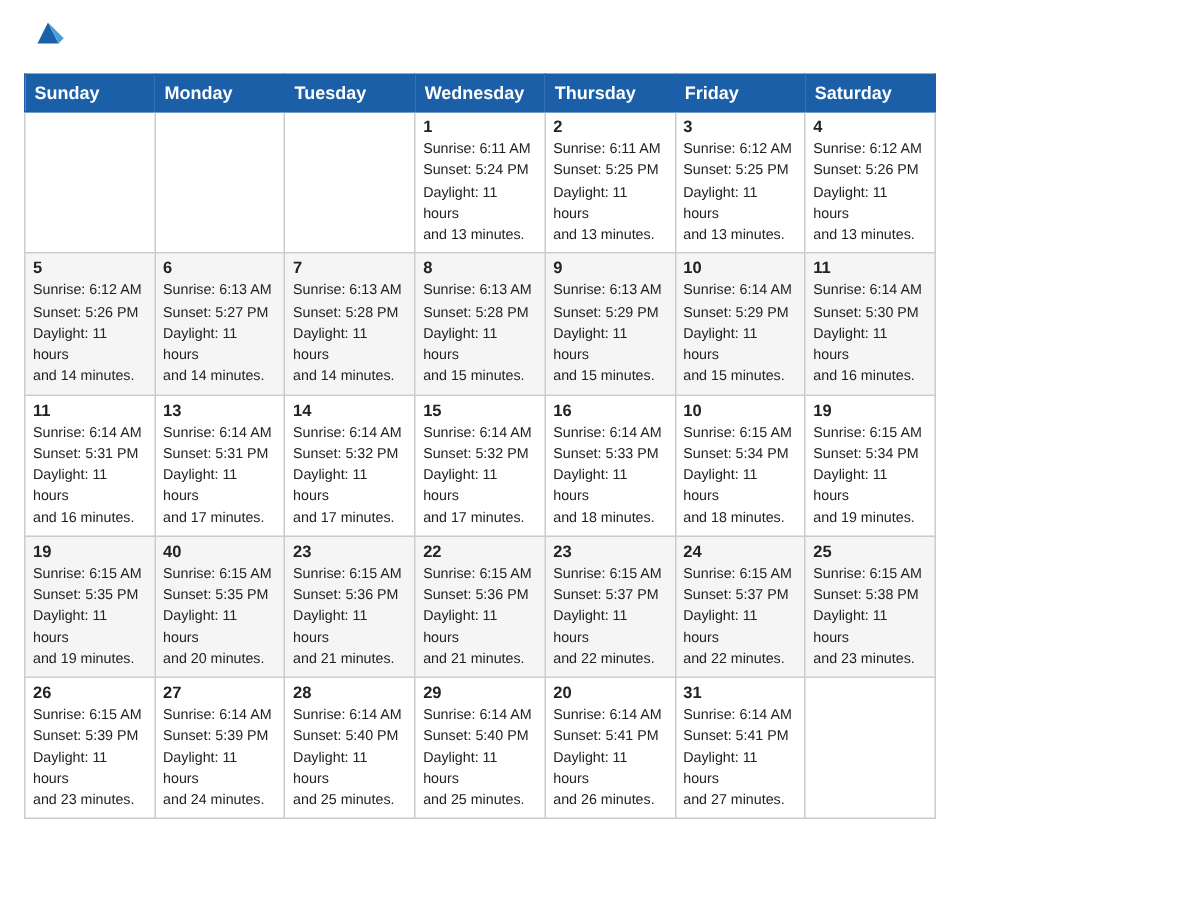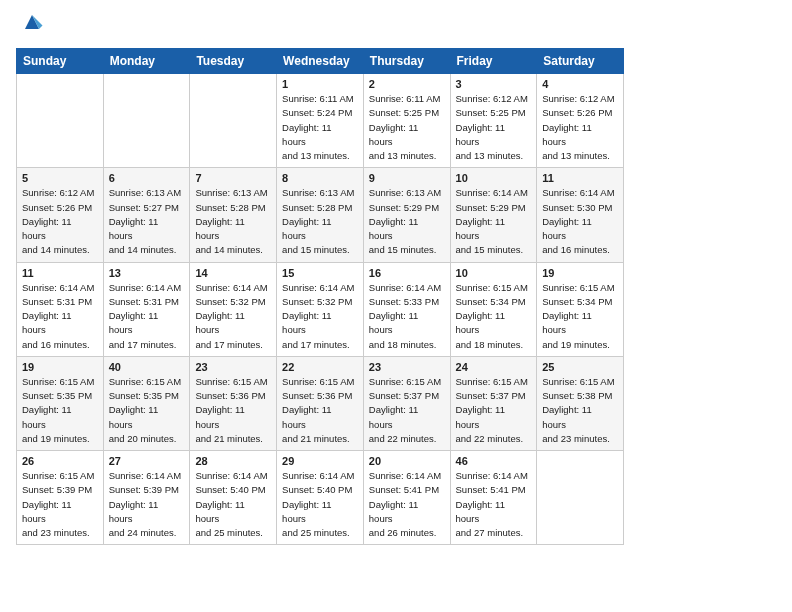--- a/index.html
+++ b/index.html
@@ -346,21 +346,21 @@
 and 25 minutes.</div>
           </td>
           <td>
             <span class="day-num">20</span>
             <div class="day-info" style="white-space: pre-line;">Sunrise: 6:14 AM
 Sunset: 5:41 PM
 Daylight: 11 hours
 and 26 minutes.</div>
           </td>
           <td>
-            <span class="day-num">46</span>
+            <span class="day-num">31</span>
             <div class="day-info" style="white-space: pre-line;">Sunrise: 6:14 AM
 Sunset: 5:41 PM
 Daylight: 11 hours
 and 27 minutes.</div>
           </td>
           <td class="empty-cell"></td>
         </tr>
       </tbody>
   </table>
 </div>

